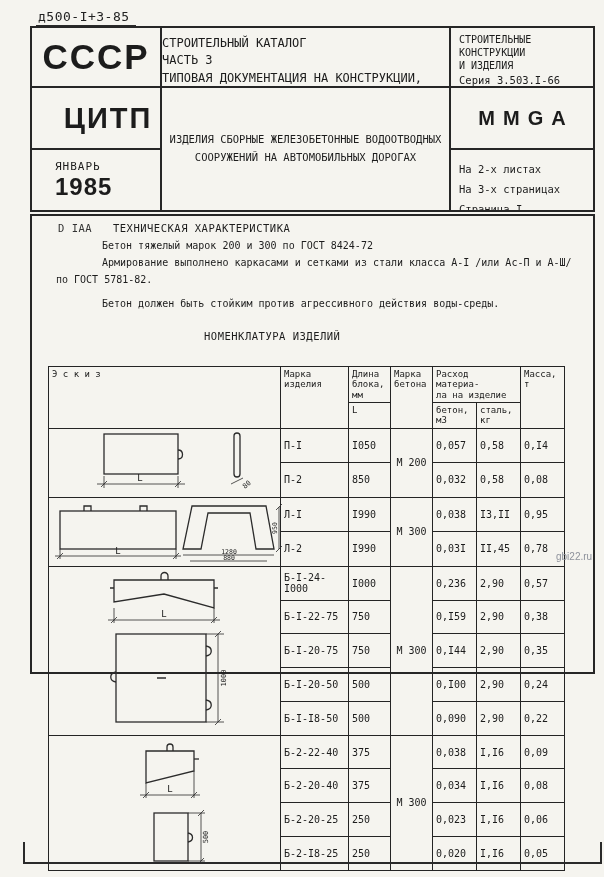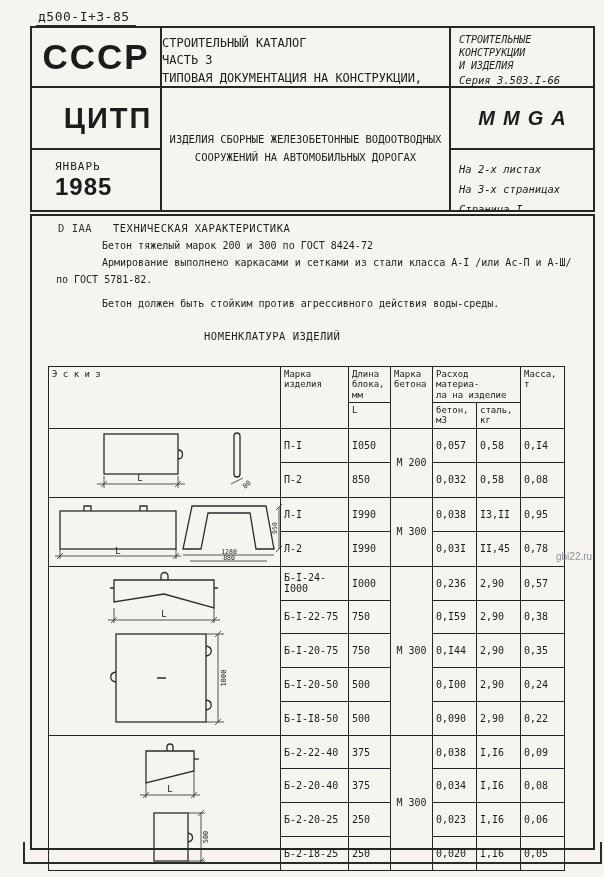--- a/index.html
+++ b/index.html
@@ -17,39 +17,39 @@
   
   .hgrid{
     position:absolute;left:30px;top:26px;width:565px;height:186px;
     display:grid;box-sizing:border-box;
     grid-template-columns:130px 1fr 142px;
     grid-template-rows:60px 62px 1fr;
     grid-template-areas:"ussr catalog series" "citp subject stamp" "year subject sheets";
     border:2.5px solid #262626;
   }
   .hcell{box-sizing:border-box;border-right:2.5px solid #262626;border-bottom:2.5px solid #262626;overflow:hidden;}
-  .hcell.last-col{border-right:none;font-style:italic;}
+  .hcell.last-col{border-right:none;}
   .hcell.last-row{border-bottom:none;}
   .c-ussr{grid-area:ussr;display:flex;align-items:center;justify-content:center;}
   .c-citp{grid-area:citp;display:flex;align-items:center;justify-content:center;}
   .c-year{grid-area:year;display:flex;flex-direction:column;justify-content:center;padding-left:23px;}
   .c-catalog{grid-area:catalog;text-align:left;padding-top:7px;font-size:12px;line-height:1.45;}
   .c-subject{grid-area:subject;display:flex;flex-direction:column;justify-content:center;text-align:center;font-size:10.5px;line-height:1.7;}
   .c-series{grid-area:series;padding:5px 8px;font-size:10px;line-height:1.3;}
   .c-stamp{grid-area:stamp;display:flex;align-items:center;justify-content:center;}
   .c-sheets{grid-area:sheets;padding:10px 8px;font-size:10.5px;line-height:1.9;}
   .big-letters{font-family:"Liberation Sans",sans-serif;font-weight:700;font-size:35px;letter-spacing:2px;}
   .big-letters.citp{font-size:29px;margin-left:24px;}
   .month{font-size:11px;letter-spacing:1px;}
   .year-num{font-family:"Liberation Sans",sans-serif;font-weight:700;font-size:24px;letter-spacing:1px;}
   .series-main{margin-top:2px;font-size:10.5px;}
   .stamp-text{font-family:"Liberation Sans",sans-serif;font-weight:700;font-size:20px;letter-spacing:8px;padding-left:8px;}
   
   .main-box{
-    position:absolute;left:30px;top:214px;width:565px;height:636px;
+    position:absolute;left:30px;top:214px;width:565px;height:460px;
     box-sizing:border-box;border:2.5px solid #262626;
   }
   .outer-bottom-frame{
     position:absolute;left:23px;top:842px;width:579px;height:22px;
     box-sizing:border-box;border:2px solid #2a2a2a;border-top:none;
   }
   .tline{position:absolute;font-size:10px;white-space:nowrap;}
   .tech-heading{left:26px;top:6px;font-size:10.5px;letter-spacing:.5px;}
   .tech-prefix{margin-right:14px;color:#333;}
   .tp1{left:70px;top:24px;}

